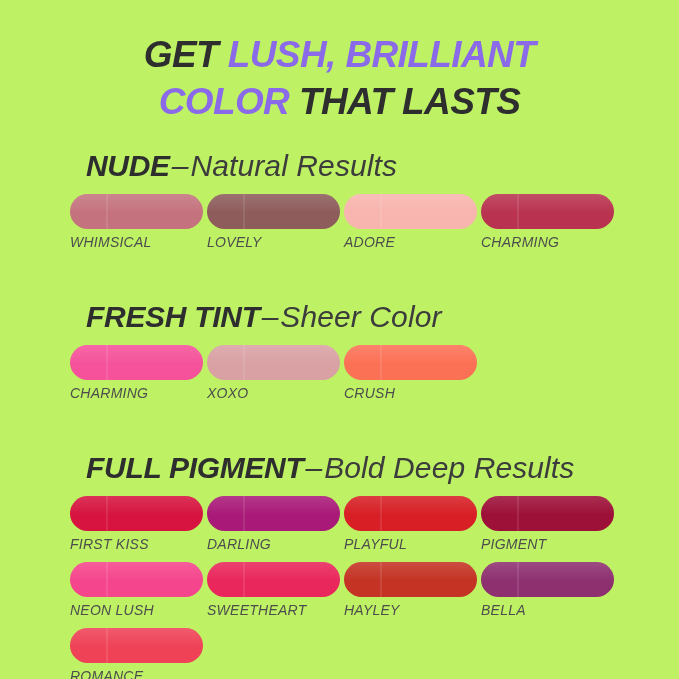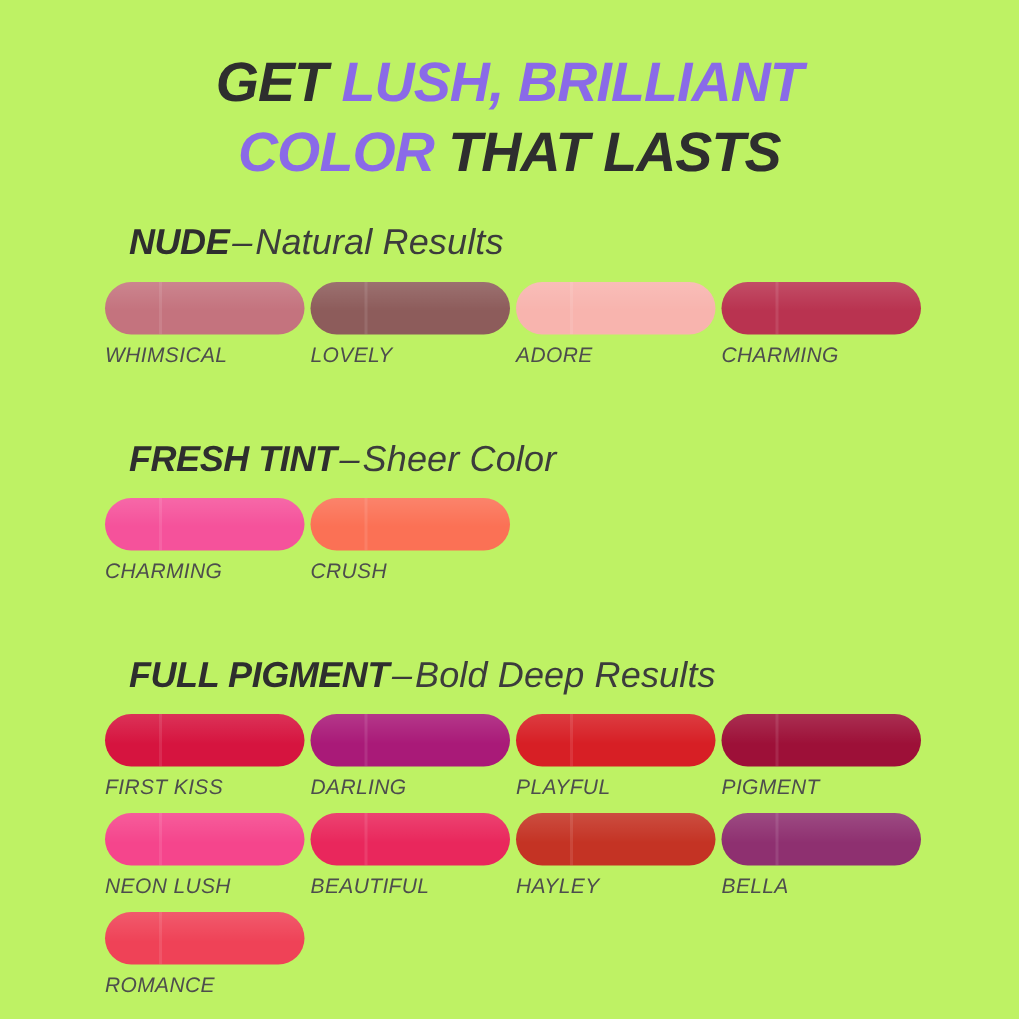--- a/index.html
+++ b/index.html
@@ -50,21 +50,21 @@
     padding-right: 60px;
   }
   .section {
     margin-bottom: 6px;
   }
   .section + .section {
     margin-top: 40px;
   }
   .section-header {
     font-style: italic;
-    font-size: 24px;
+    font-size: 30px;
     line-height: 1.1;
     color: #2e2e2e;
     margin-left: 16px;
     margin-bottom: 12px;
     white-space: nowrap;
   }
   .section-title {
     font-weight: bold;
     letter-spacing: -0.3px;
   }
@@ -165,20 +165,24 @@
     <div class="section">
       <div class="section-header">
         <span class="section-title">FRESH TINT</span><span class="section-dash">–</span><span class="section-subtitle">Sheer Color</span>
       </div>
       <div class="swatch-row">
         <div class="swatch-cell">
           <div class="swatch" style="background: rgb(245, 82, 155);"></div>
           <div class="swatch-label">CHARMING</div>
         </div>
         <div class="swatch-cell">
+          <div class="swatch" style="background: rgb(217, 161, 164);"></div>
+          <div class="swatch-label">XOXO</div>
+        </div>
+        <div class="swatch-cell">
           <div class="swatch" style="background: rgb(251, 113, 85);"></div>
           <div class="swatch-label">CRUSH</div>
         </div>
       </div>
     </div>
 
     <div class="section">
       <div class="section-header">
         <span class="section-title">FULL PIGMENT</span><span class="section-dash">–</span><span class="section-subtitle">Bold Deep Results</span>
       </div>
@@ -198,21 +202,21 @@
         <div class="swatch-cell">
           <div class="swatch" style="background: rgb(157, 16, 56);"></div>
           <div class="swatch-label">PIGMENT</div>
         </div>
         <div class="swatch-cell">
           <div class="swatch" style="background: rgb(245, 69, 140);"></div>
           <div class="swatch-label">NEON LUSH</div>
         </div>
         <div class="swatch-cell">
           <div class="swatch" style="background: rgb(233, 39, 92);"></div>
-          <div class="swatch-label">BEAUTIFUL</div>
+          <div class="swatch-label">SWEETHEART</div>
         </div>
         <div class="swatch-cell">
           <div class="swatch" style="background: rgb(196, 51, 36);"></div>
           <div class="swatch-label">HAYLEY</div>
         </div>
         <div class="swatch-cell">
           <div class="swatch" style="background: rgb(142, 48, 112);"></div>
           <div class="swatch-label">BELLA</div>
         </div>
         <div class="swatch-cell">

